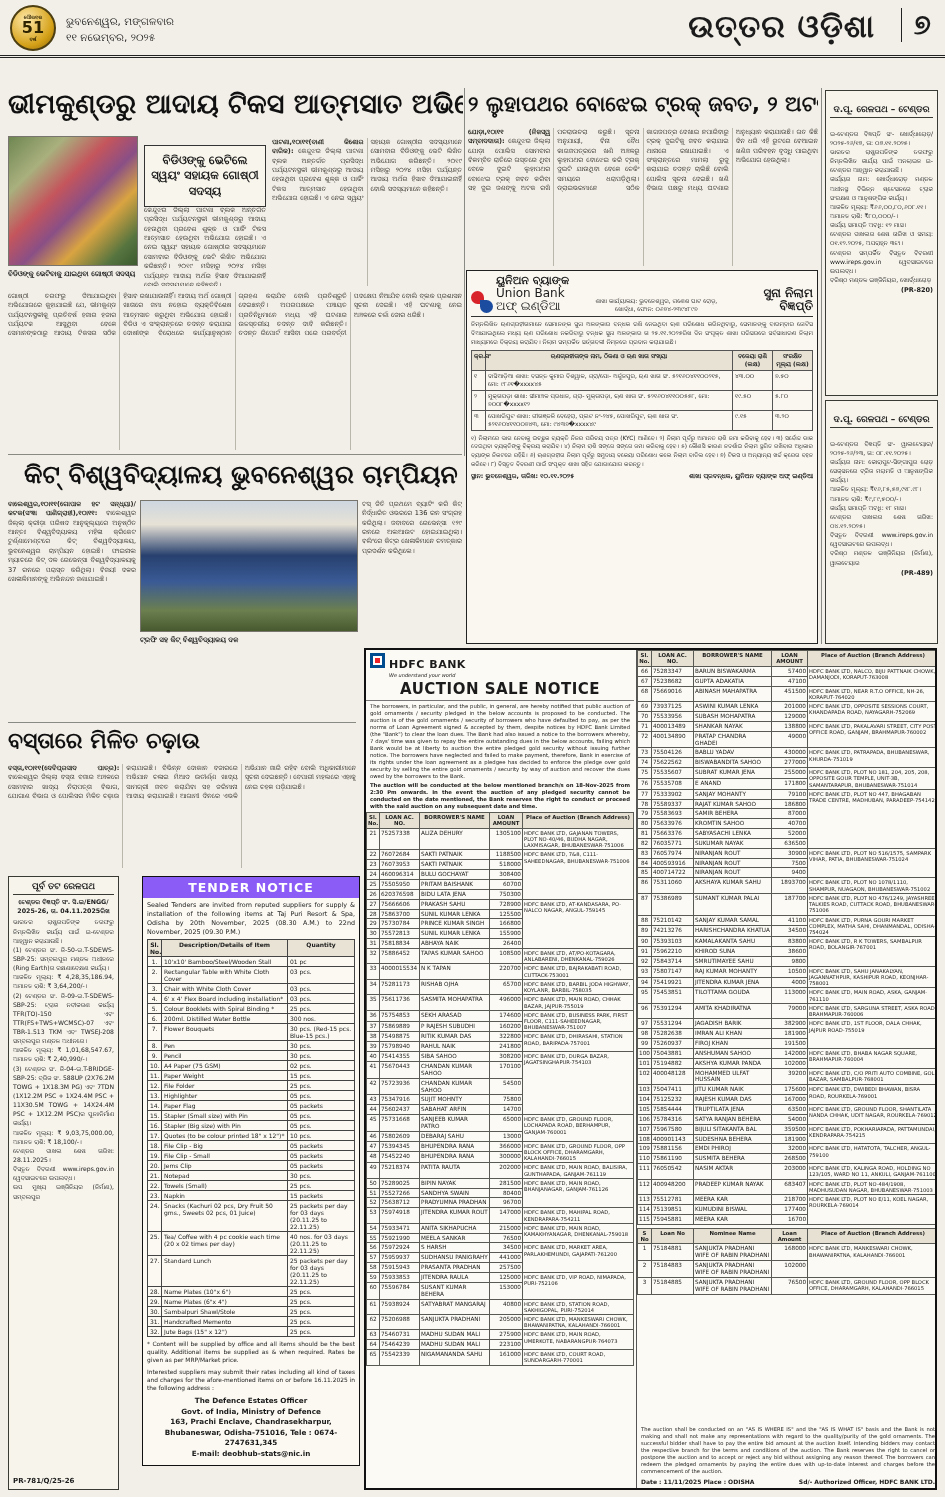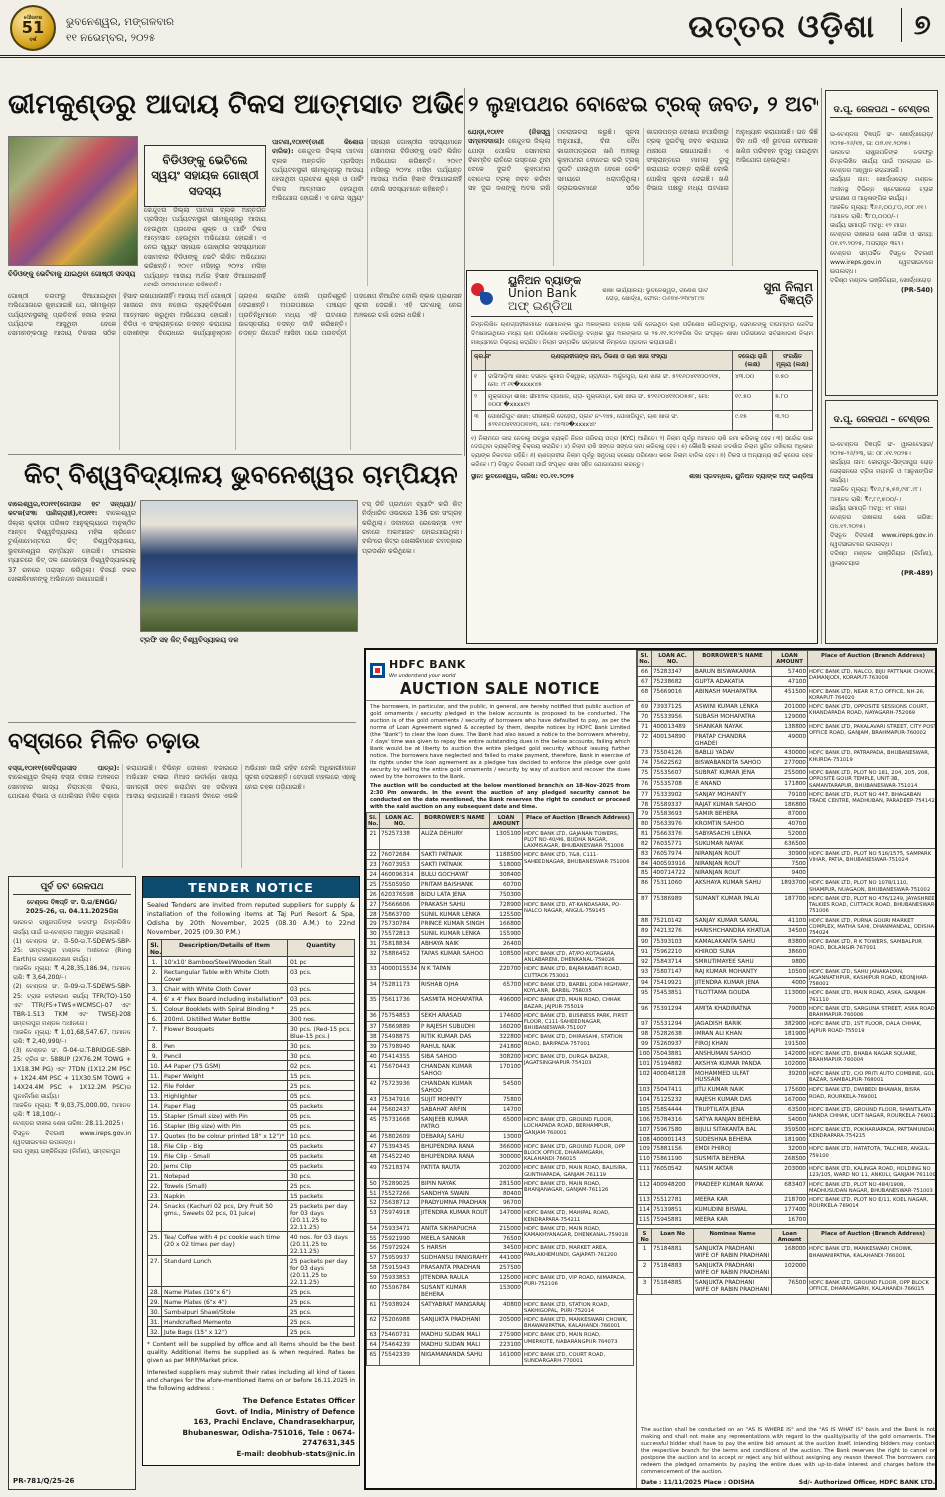--- a/index.html
+++ b/index.html
@@ -43,51 +43,51 @@
               text-align:justify;white-space:pre-line;overflow:hidden}
   .rail-title{font-weight:bold;text-align:center;font-size:9px;border-bottom:1px solid #3a3a35;margin-bottom:2px;white-space:normal}
   .rail-sub{font-weight:bold;font-size:6.3px;text-align:center;margin-bottom:2px;white-space:pre-line}
   .pr{font-weight:bold;text-align:right;font-size:6.5px;margin-top:2px}
   .leftrail{display:flex;flex-direction:column}
   .leftrail .grow{flex:1 1 auto}
   .prleft{font-weight:bold;font-size:7px;text-align:left;padding-top:2px}
 
   
   .union{border:1.6px solid #222;background:#faf7f0;padding:4px;overflow:hidden}
-  .ub-head{display:flex;align-items:center;gap:15px;border-bottom:1.2px solid #333;padding-bottom:3px}
+  .ub-head{display:flex;align-items:flex-end;gap:3px;border-bottom:1.2px solid #333;padding-bottom:3px}
   .ub-logo{position:relative;width:22px;height:22px;flex:0 0 auto}
   .ub-logo::before{content:"";position:absolute;left:0;top:0;width:13px;height:13px;background:#d8232a;border-radius:60% 60% 0 60%}
   .ub-logo::after{content:"";position:absolute;right:0;bottom:0;width:13px;height:13px;background:#1c4ca0;border-radius:0 60% 60% 60%}
   .ub-name{font-weight:bold;font-size:11px;line-height:1.1}
   .ub-name small{display:block;font-size:12px;font-weight:normal}
   .ub-branch{font-size:6px;flex:1 1 auto;text-align:center}
   .ub-title{font-weight:bold;font-size:12px;text-align:right;min-width:86px;line-height:1.1}
   .ub-intro{font-size:6px;line-height:1.45;text-align:justify;margin:3px 0}
   .ub-table{width:100%;border-collapse:collapse;font-size:6px;table-layout:fixed}
   .ub-table th,.ub-table td{border:1px solid #555;padding:1.5px 2px;vertical-align:top;text-align:left}
   .ub-table th{background:#e7e2d4;text-align:center}
   .ub-terms{font-size:5.8px;line-height:1.5;text-align:justify;margin-top:3px}
   .ub-foot{display:flex;justify-content:space-between;font-size:6.3px;font-weight:bold;margin-top:4px}
 
   
   .tender{border:1.6px solid #111;background:#fbf9f2;overflow:hidden;display:flex;flex-direction:column}
-  .tender-title{background:#0c4a6e;color:#fff;font-weight:bold;font-size:12.5px;text-align:center;padding:3px 0;letter-spacing:1px}
+  .tender-title{background:#8b5cf6;color:#fff;font-weight:bold;font-size:12.5px;text-align:center;padding:3px 0;letter-spacing:1px}
   .tender-intro{font-size:6.4px;line-height:1.4;text-align:justify;padding:3px 4px 2px}
   .tender table{width:calc(100% - 8px);margin:0 4px;border-collapse:collapse;font-size:6px;table-layout:fixed}
   .tender th,.tender td{border:1px solid #444;padding:1px 2px;vertical-align:top}
   .tender th{background:#e8e3d5;text-align:center}
   .tender td:nth-child(1){text-align:center}
   .tender-note{font-size:5.9px;line-height:1.4;text-align:justify;padding:3px 4px 0}
-  .tender-addr{font-size:7.2px;font-weight:bold;text-align:right;line-height:1.45;padding:4px 4px 5px;white-space:pre-line}
+  .tender-addr{font-size:7.2px;font-weight:bold;text-align:center;line-height:1.45;padding:4px 4px 5px;white-space:pre-line}
 
   
   .hdfc{border:2px solid #111;background:#fcfaf4;overflow:hidden}
   .hdfc-left{position:absolute;left:0;top:0;width:268px;height:100%;display:flex;flex-direction:column}
   .hdfc-right{position:absolute;left:270px;top:0;width:303px;height:100%;border-left:1px solid #555;display:flex;flex-direction:column}
-  .hdfc-brandrow{display:flex;align-items:flex-end;gap:4px;padding:3px 4px 1px}
+  .hdfc-brandrow{display:flex;align-items:flex-start;gap:4px;padding:3px 4px 1px}
   .hdfc-logo{position:relative;display:inline-block;width:15px;height:15px;background:#004c8f;flex:0 0 auto}
   .hdfc-logo::before{content:"";position:absolute;inset:3px;background:#fff}
   .hdfc-logo::after{content:"";position:absolute;inset:5px;background:#ed232a}
   .hdfc-brandtext b{font-size:11px;letter-spacing:.5px}
   .hdfc-brandtext i{display:block;font-size:5px;font-style:italic}
   .hdfc-title{font-size:15px;font-weight:bold;text-align:center;letter-spacing:.5px;padding:1px 0 2px;border-bottom:1px solid #777}
   .hdfc-intro{font-size:5.3px;line-height:1.32;text-align:justify;padding:2px 4px}
   .hdfc-intro.b{font-weight:bold;padding-top:0}
   .hdfc-table{border-collapse:collapse;width:100%;font-size:5.7px;line-height:1.2;table-layout:fixed}
   .hdfc-table th,.hdfc-table td{border:1px solid #5a5a55;padding:1px;vertical-align:top;overflow:hidden}
@@ -144,21 +144,21 @@
       <div class="rail-title">ଦ.ପୂ. ରେଳପଥ – ଟେଣ୍ଡର</div>
       <span>ଇ-ଟେଣ୍ଡର ବିଜ୍ଞପ୍ତି ସଂ- ଖୋର୍ଦ୍ଧାରୋଡ଼/୨୦୨୫-୨୬/୧୭, ତା: ୦୭.୧୧.୨୦୨୫।
 ଭାରତର ରାଷ୍ଟ୍ରପତିଙ୍କ ତରଫରୁ ନିମ୍ନଲିଖିତ କାର୍ଯ୍ୟ ପାଇଁ ଅନଲାଇନ ଇ-ଟେଣ୍ଡର ଆହ୍ୱାନ କରାଯାଉଛି।
 କାର୍ଯ୍ୟର ନାମ: ଖୋର୍ଦ୍ଧାରୋଡ଼ ମଣ୍ଡଳ ଅଧୀନସ୍ଥ ବିଭିନ୍ନ ଷ୍ଟେସନରେ ଟ୍ରାକ ସଂରକ୍ଷଣ ଓ ଆନୁଷଙ୍ଗିକ କାର୍ଯ୍ୟ।
 ଆକଳିତ ମୂଲ୍ୟ: ₹୬୬,୦୦,୮୦,୬୦୮.୧୧।
 ଅମାନତ ରାଶି: ₹୮୦,୦୦୦/-।
 କାର୍ଯ୍ୟ ସମାପ୍ତି ଅବଧି: ୧୨ ମାସ।
 ଟେଣ୍ଡର ଦାଖଲର ଶେଷ ତାରିଖ ଓ ସମୟ: ୦୧.୧୨.୨୦୨୫, ଅପରାହ୍ନ ୩ଟା।
 ଟେଣ୍ଡର ସମ୍ପର୍କିତ ବିସ୍ତୃତ ବିବରଣୀ www.ireps.gov.in ୱେବସାଇଟରେ ଉପଲବ୍ଧ।
 ବରିଷ୍ଠ ମଣ୍ଡଳ ଇଞ୍ଜିନିୟର, ଖୋର୍ଦ୍ଧାରୋଡ଼</span>
-      <div class="pr">(PR-540)</div>
+      <div class="pr">(PR-820)</div>
     </div>
     <div class="rail-block" style="height:244px;margin-top:4px">
       <div class="rail-title">ଦ.ପୂ. ରେଳପଥ – ଟେଣ୍ଡର</div>
       <span>ଇ-ଟେଣ୍ଡର ବିଜ୍ଞପ୍ତି ସଂ- ୱାଲଟେୟାର/୨୦୨୫-୨୬/୨୩, ତା: ୦୮.୧୧.୨୦୨୫।
 କାର୍ଯ୍ୟର ନାମ: କୋରାପୁଟ-ସିଙ୍ଗାପୁର ରୋଡ଼ ସେକ୍ସନରେ ବ୍ରିଜ ମରାମତି ଓ ଆନୁଷଙ୍ଗିକ କାର୍ଯ୍ୟ।
 ଆକଳିତ ମୂଲ୍ୟ: ₹୧୬,୮୫,୫୭,୯୧୮.୯୮।
 ଅମାନତ ରାଶି: ₹୯,୮୯,୫୦୦/-।
 କାର୍ଯ୍ୟ ସମାପ୍ତି ଅବଧି: ୧୮ ମାସ।
 ଟେଣ୍ଡର ଦାଖଲର ଶେଷ ତାରିଖ: ୦୪.୧୨.୨୦୨୫।
 ବିସ୍ତୃତ ବିବରଣୀ www.ireps.gov.in ୱେବସାଇଟରେ ଉପଲବ୍ଧ।
@@ -229,21 +229,21 @@
     <div class="photo2-img"></div>
   </div>
   <div class="abs cap" style="left:140px;top:634px;width:218px">ଟ୍ରଫି ସହ କିଟ୍ ବିଶ୍ୱବିଦ୍ୟାଳୟ ଦଳ</div>
   <div class="abs body" style="left:362px;top:500px;width:100px;height:218px">ଟସ୍ ଜିତି ପ୍ରଥମେ ବ୍ୟାଟିଂ କରି କିଟ୍ ନିର୍ଦ୍ଧାରିତ ଓଭରରେ 136 ରନ ସଂଗ୍ରହ କରିଥିଲା। ଜବାବରେ ରେଭେନ୍ସା ୧୨୯ ରନରେ ଅଲଆଉଟ ହୋଇଯାଇଥିଲା। ବଲିଂରେ କିଟ୍‌ର ଖେଳାଳିମାନେ ଚମତ୍କାର ପ୍ରଦର୍ଶନ କରିଥିଲେ।</div>
 
   <h2 class="abs hl hl4" style="left:8px;top:728px;width:348px;height:30px">ବସ୍ତାରେ ମିଳିତ ଚଢ଼ାଉ</h2>
   <div class="abs body cols3" style="left:8px;top:764px;width:348px;height:104px">
     <span class="dl">ବସ୍ତା,୧୦ା୧୧(ଦେବିପ୍ରସାଦ ପାତ୍ର): </span><span>ବାଲେଶ୍ୱର ଜିଲ୍ଲା ବସ୍ତା ବଜାର ଅଞ୍ଚଳରେ ସୋମବାର ଖାଦ୍ୟ ନିରାପତ୍ତା ବିଭାଗ, ଯୋଗାଣ ବିଭାଗ ଓ ପୋଲିସର ମିଳିତ ଚଢ଼ାଉ କରାଯାଇଛି। ବିଭିନ୍ନ ଦୋକାନ ବଜାରରେ ଅଭିଯାନ ଚଳାଇ ମିଆଦ ଉତୀର୍ଣ୍ଣ ଖାଦ୍ୟ ସାମଗ୍ରୀ ଜବତ କରାଯିବା ସହ ଜରିମାନା ଆଦାୟ କରାଯାଇଛି। ଆଗାମୀ ଦିନରେ ଏଭଳି ଅଭିଯାନ ଜାରି ରହିବ ବୋଲି ଅଧିକାରୀମାନେ ସୂଚନା ଦେଇଛନ୍ତି। ବେପାରୀ ମହଲରେ ଏହାକୁ ନେଇ ଚହଳ ପଡ଼ିଯାଇଛି।</span>
   </div>
 
-  <aside class="abs rail-block leftrail" style="left:8px;top:876px;width:128px;height:614px">
+  <aside class="abs rail-block leftrail" style="left:8px;top:876px;width:111px;height:614px">
     <div class="rail-title">ପୂର୍ବ ତଟ ରେଳପଥ</div>
     <div class="rail-sub">ଟେଣ୍ଡର ବିଜ୍ଞପ୍ତି ସଂ. ସି.ଇ/ENGG/
 2025-26, ତା. 04.11.2025ରିଖ</div>
     <span>ଭାରତର ରାଷ୍ଟ୍ରପତିଙ୍କ ତରଫରୁ ନିମ୍ନଲିଖିତ କାର୍ଯ୍ୟ ପାଇଁ ଇ-ଟେଣ୍ଡର ଆହ୍ୱାନ କରାଯାଉଛି।
 (1) ଟେଣ୍ଡର ସଂ. ଜି-50-ଇ.T-SDEWS-SBP-25: ସମ୍ବଲପୁର ମଣ୍ଡଳ ଅଧୀନରେ (Ring Earth)ର ରକ୍ଷଣାବେକ୍ଷଣ କାର୍ଯ୍ୟ।
 ଆକଳିତ ମୂଲ୍ୟ: ₹ 4,28,35,186.94, ଅମାନତ ରାଶି: ₹ 3,64,200/-।
 (2) ଟେଣ୍ଡର ସଂ. ଜି-09-ଇ.T-SDEWS-SBP-25: ଟ୍ରାକ ନବୀକରଣ କାର୍ଯ୍ୟ TFR(TO)-150 ଏବଂ TTR(FS+TWS+WCMSC)-07 ଏବଂ TBR-1.513 TKM ଏବଂ TWSEJ-208 ସମ୍ବଲପୁର ମଣ୍ଡଳ ଅଧୀନରେ।
 ଆକଳିତ ମୂଲ୍ୟ: ₹ 1,01,68,547.67, ଅମାନତ ରାଶି: ₹ 2,40,990/-।
 (3) ଟେଣ୍ଡର ସଂ. ଜି-04-ଇ.T-BRIDGE-SBP-25: ବ୍ରିଜ ସଂ. 588UP (2X76.2M TOWG + 1X18.3M PG) ଏବଂ 7TDN (1X12.2M PSC + 1X24.4M PSC + 11X30.5M TOWG + 14X24.4M PSC + 1X12.2M PSC)ର ପୁନଃନିର୍ମାଣ କାର୍ଯ୍ୟ।
 ଆକଳିତ ମୂଲ୍ୟ: ₹ 9,03,75,000.00, ଅମାନତ ରାଶି: ₹ 18,100/-।

